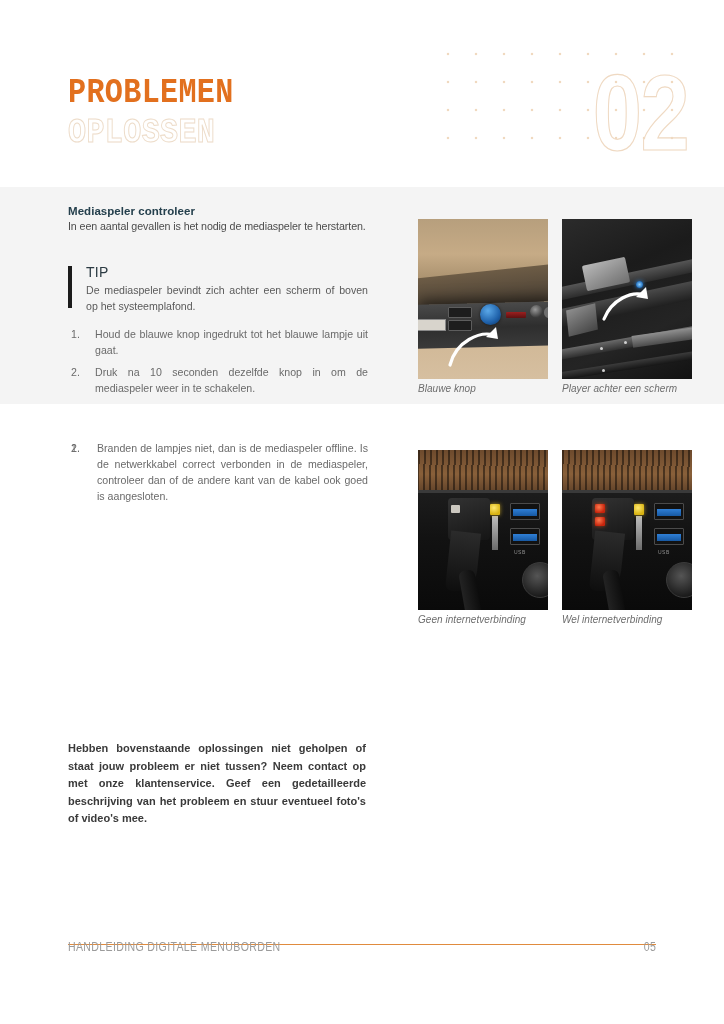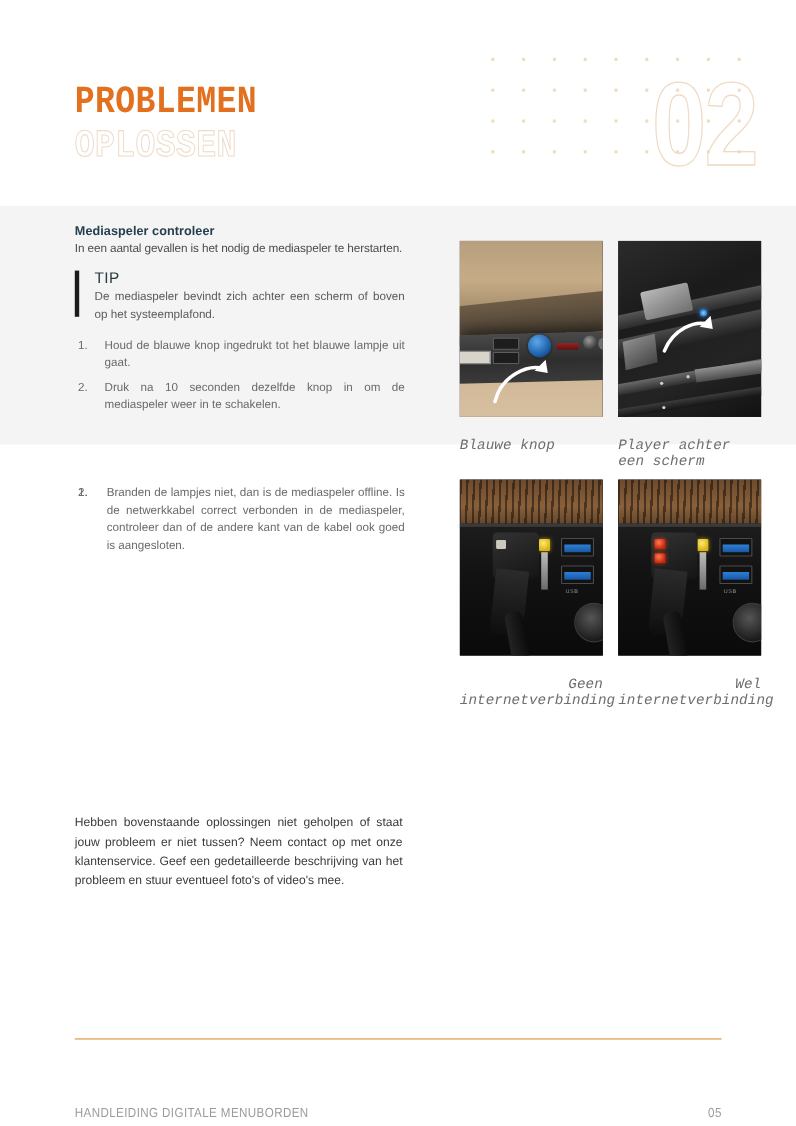--- a/index.html
+++ b/index.html
@@ -117,21 +117,21 @@
     font-size: 10.7px;
     color: #4c4c4c;
     margin: 0;
     line-height: 15px;
     letter-spacing: -0.1px;
   }
 
   
   .tip {
     position: relative;
-    margin-top: 10px;
+    margin-top: 30px;
     padding-left: 18px;
   }
   .tip-bar {
     position: absolute;
     left: 0; top: 2px;
     width: 4px; height: 42px;
     background: #1b1b1b;
   }
   .tip-label {
     font-size: 14px;
@@ -185,26 +185,25 @@
   .figure.f-left  { left: 0; }
   .figure.f-right { left: 144px; }
   .photo {
     position: relative;
     width: 130px;
     height: 160px;
     overflow: hidden;
     background: #1a1a1a;
   }
   .cap {
-    margin-top: 18px;
-    font-size: 13px;
+    margin-top: 4px;
+    font-size: 10px;
     font-style: italic;
     color: #6d6d6d;
     letter-spacing: 0.05px;
-    font-family: Liberation Mono, monospace;
   }
 
   
   .p1-bg {
     position: absolute; inset: 0;
     background:
       linear-gradient(180deg,#b79f7d 0%, #c6ab86 22%, #a68e6c 40%, #8c7a5e 48%, #cdb491 60%, #d6bfa0 100%);
   }
   .p1-panel {
     position: absolute; left: -6px; top: 84px;
@@ -405,36 +404,36 @@
     background: #e9e4da; border-radius: 1px; opacity: 0.85;
   }
   .pn-dim.d1 { left: 33px; top: 55px; }
 
   
   .closing {
     position: absolute;
     left: 68px; top: 729px;
     width: 298px;
     font-size: 11px;
-    font-weight: 400;
+    font-weight: 700;
     line-height: 17.5px;
     color: #3a3a3a;
     text-align: justify;
   }
 
   
   .footer-rule {
     position: absolute;
     left: 68px; top: 944px;
     width: 588px; height: 1px;
     background: #e08b3e;
   }
   .footer {
     position: absolute;
-    left: 68px; top: 1004px;
+    left: 68px; top: 940px;
     width: 588px;
     display: flex;
     justify-content: space-between;
     align-items: center;
   }
   .footer-left, .footer-right {
     font-size: 12px;
     color: #9b9b9b;
     letter-spacing: 0.4px;
     transform: scaleX(0.88);
@@ -539,21 +538,21 @@
         <li style="margin-bottom:12px;">
           <span class="num">1.</span>
         </li>
         <li>
           <span class="num">2.</span>
           <span>Branden de lampjes niet, dan is de mediaspeler offline. Is de netwerkkabel correct verbonden in de mediaspeler, controleer dan of de andere kant van de kabel ook goed is aangesloten.</span>
         </li>
       </ol>
     </div>
 
-    <div class="col-figs" style="top:16px;text-align:right;">
+    <div class="col-figs" style="top:30px;">
       <div class="fig-row">
 
         <figure class="figure f-left">
           <div class="photo">
             <div class="pn-bg"></div>
             <div class="pn-wood"></div>
             <div class="pn-body"></div>
             <div class="pn-edge"></div>
             <div class="pn-usb ua">
                 <div class="pn-usb-in"></div>

